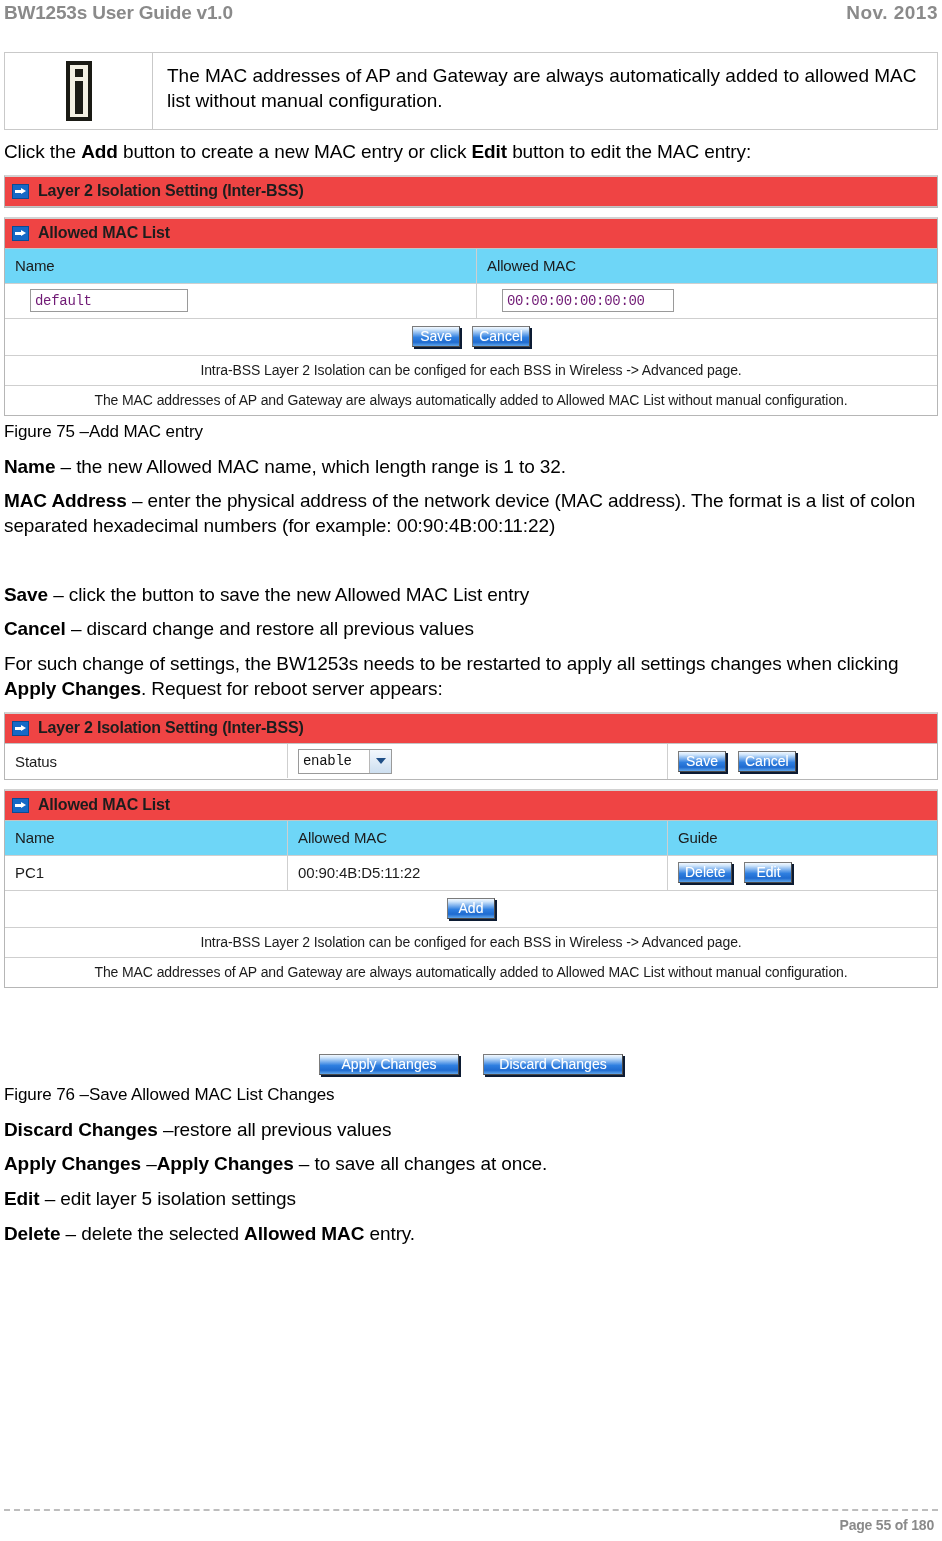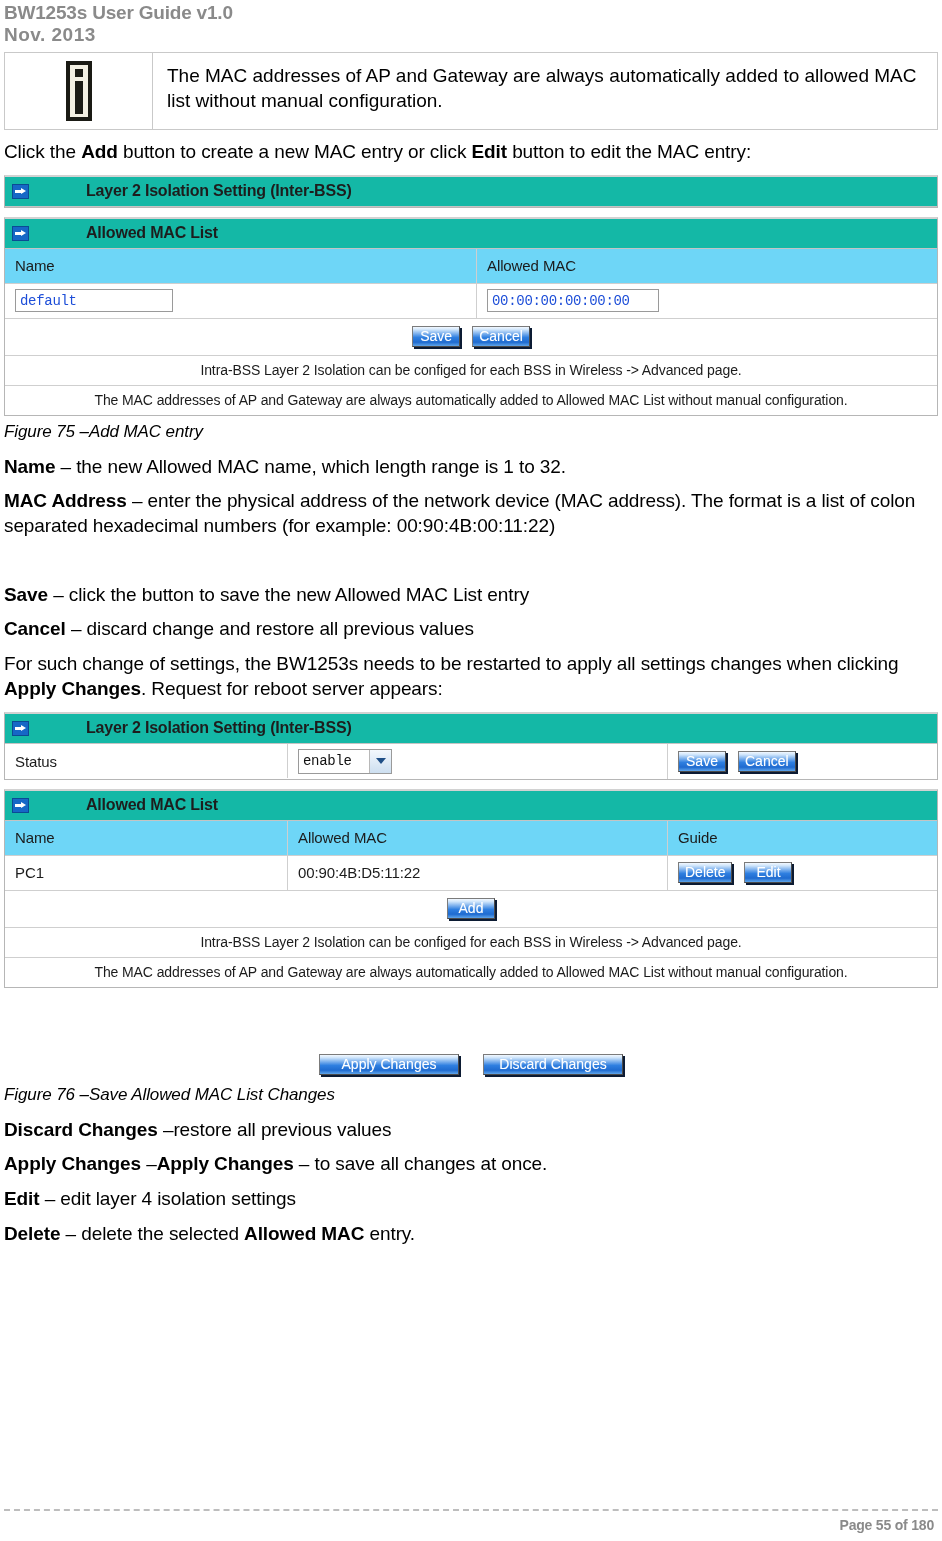--- a/index.html
+++ b/index.html
@@ -27,21 +27,20 @@
   .doc-header {
     position: absolute;
     top: 2px;
     left: 4px;
     right: 4px;
     height: 28px;
     display: flex;
     align-items: flex-start;
     justify-content: space-between;
     color: #8a8a8a;
-    flex-direction: column;
   }
   .doc-header .hdr-left {
     font-size: 19px;
     font-weight: bold;
     letter-spacing: -0.2px;
     white-space: nowrap;
   }
   .doc-header .hdr-right {
     font-size: 19px;
     font-weight: bold;
@@ -118,21 +117,20 @@
     margin: 0 0 10px 0;
     font-size: 19px;
     line-height: 1.30;
     letter-spacing: -0.1px;
   }
   p.para b { font-weight: bold; }
 
   .fig-caption {
     margin: 6px 0 13px 0;
     font-size: 17px;
-    font-style: italic;
     letter-spacing: -0.1px;
   }
 
   .gap-blank { height: 34px; }
 
   
   .ui-shot {
     width: 934px;
     font-family: "Liberation Sans", sans-serif;
     margin: 6px 0 6px 0;
@@ -141,28 +139,27 @@
   .panel {
     border: 1px solid #b6b6b6;
     border-top: 2px solid #d2d2d2;
     background: #ffffff;
     box-sizing: border-box;
     width: 934px;
   }
   .panel + .panel { margin-top: 9px; }
 
   .panel-title {
-    background: #14b8a6;
+    background: #ef4444;
     border-bottom: 1px solid #c4c4c4;
     height: 30px;
     display: flex;
     align-items: center;
     padding-left: 7px;
     box-sizing: border-box;
-    gap: 48px;
   }
   .panel-title .pt-icon {
     width: 17px;
     height: 15px;
     background: #1668c6;
     border: 1px solid #0b4b94;
     box-sizing: border-box;
     margin-right: 9px;
     position: relative;
     flex: none;
@@ -237,25 +234,26 @@
   .col-status-btns  { flex: 1; }
 
   .txtbox {
     border: 1px solid #9a9a9a;
     background: #ffffff;
     height: 23px;
     width: 158px;
     box-sizing: border-box;
     font-family: "Liberation Mono", monospace;
     font-size: 14px;
-    color: #1d4ed8;
+    color: #701a75;
     display: flex;
     align-items: center;
     padding: 0 4px;
     letter-spacing: -0.3px;
+    margin-left: 15px;
   }
   .txtbox.mac { width: 172px; }
 
   .selectbox {
     border: 1px solid #9a9a9a;
     background: #ffffff;
     height: 25px;
     width: 94px;
     box-sizing: border-box;
     display: flex;
@@ -496,21 +494,21 @@
       <div class="apply-bar">
         <span class="btn wide">Apply Changes</span>
         <span class="btn wide">Discard Changes</span>
       </div>
     </div>
 
     <p class="fig-caption">Figure 76 –Save Allowed MAC List Changes</p>
 
     <p class="para"><b>Discard Changes</b><span> –restore all previous values</span></p>
     <p class="para"><b>Apply Changes</b><span> –</span><b>Apply Changes</b><span> – to save all changes at once.</span></p>
-    <p class="para"><b>Edit</b><span> – edit layer 4 isolation settings</span></p>
+    <p class="para"><b>Edit</b><span> – edit layer 5 isolation settings</span></p>
     <p class="para"><b>Delete</b><span> – delete the selected </span><b>Allowed MAC</b><span> entry.</span></p>
 
   </div>
 
   <div class="doc-footer">
     <div class="footer-rule"></div>
     <div class="footer-page">Page 55 of 180</div>
   </div>
 
 </div>

